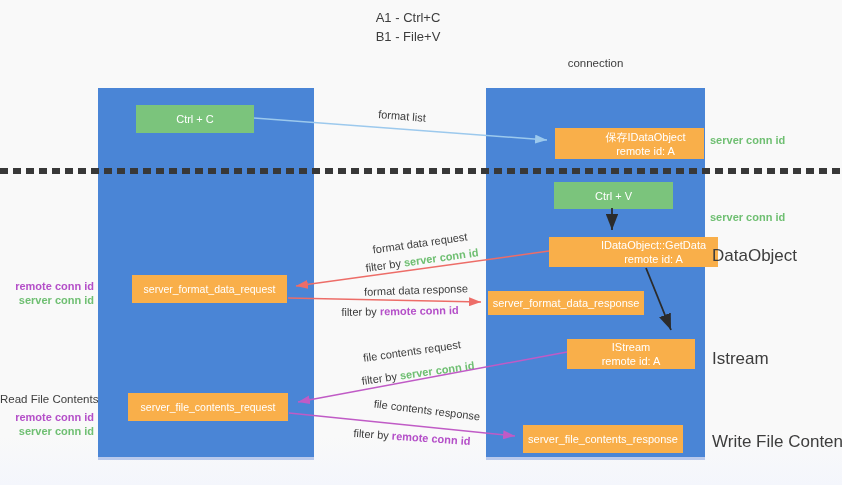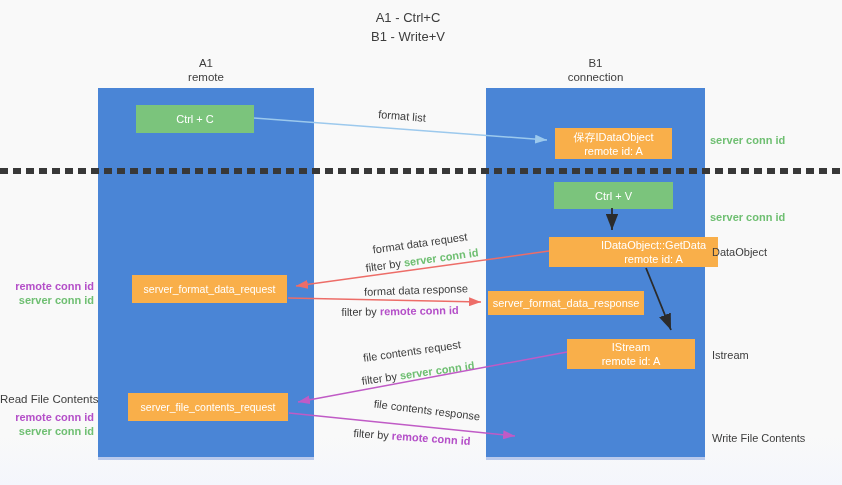--- a/index.html
+++ b/index.html
@@ -34,81 +34,79 @@
   .box.small-t{font-size:10.5px;}
   .dashline{
     position:absolute;left:0;top:168px;width:842px;height:6px;
     background:repeating-linear-gradient(to right,#383838 0px,#383838 8px,transparent 8px,transparent 13px);
   }
   .alabel{
     position:absolute;font-size:11px;color:#3d3d3d;white-space:nowrap;
     transform-origin:center center;
   }
   .side-label{
-    position:absolute;font-size:11px;color:#3d3d3d;white-space:nowrap;
+    position:absolute;font-size:17px;color:#3d3d3d;white-space:nowrap;
   }
   .green-t{color:#6FBF72;font-weight:bold;}
   .purple-t{color:#B44FC8;font-weight:bold;}
   .left-labels{
     position:absolute;left:0;width:94px;text-align:right;
     font-size:11px;line-height:14px;white-space:nowrap;
   }
   svg.arrows{position:absolute;left:0;top:0;pointer-events:none;}
 </style>
 </head>
 <body>
 
 <div id="stage">
 
   <div class="title">
     <div>A1 - Ctrl+C</div>
-    <div>B1 - Write+V</div>
+    <div>B1 - File+V</div>
   </div>
 
-  <div class="lane-header a1">
-    <div>A1</div>
-    <div>remote</div>
-  </div>
   <div class="lane-header b1">
-    <div>B1</div>
     <div>connection</div>
   </div>
 
   <div class="lane lane-a1"></div>
   <div class="lane lane-b1"></div>
 
   <div class="dashline"></div>
 
   <div class="box green" style="left:136px;top:105px;width:118px;height:28px;">
     <div>Ctrl + C</div>
   </div>
   <div class="box orange small-t" style="left:132px;top:275px;width:155px;height:28px;align-items:center;">
     <div>server_format_data_request</div>
   </div>
   <div class="box orange small-t" style="left:128px;top:393px;width:160px;height:28px;text-align:right;">
     <div>server_file_contents_request</div>
   </div>
 
-  <div class="box orange" style="left:555px;top:128px;width:117px;height:31px;">
+  <div class="box orange" style="left:555px;top:128px;width:117px;height:31px;padding-left:32px;">
     <div>保存IDataObject</div>
     <div>remote id: A</div>
   </div>
   <div class="box green" style="left:554px;top:182px;width:119px;height:27px;">
     <div>Ctrl + V</div>
   </div>
   <div class="box orange" style="left:549px;top:237px;width:129px;height:30px;padding-left:40px;">
     <div>IDataObject::GetData</div>
     <div>remote id: A</div>
   </div>
   <div class="box orange" style="left:488px;top:291px;width:156px;height:24px;justify-content:center;">
     <div>server_format_data_response</div>
   </div>
   <div class="box orange" style="left:567px;top:339px;width:128px;height:30px;">
     <div>IStream</div>
     <div>remote id: A</div>
+  </div>
+  <div class="box orange" style="left:523px;top:425px;width:160px;height:28px;">
+    <div>server_file_contents_response</div>
   </div>
 
   <div class="alabel" style="left:402px;top:116px;transform:translate(-50%,-50%) rotate(4.5deg);">format list</div>
 
   <div class="alabel" style="left:420px;top:243px;transform:translate(-50%,-50%) rotate(-8deg);">format data request</div>
   <div class="alabel" style="left:422px;top:260px;transform:translate(-50%,-50%) rotate(-8deg);">
     <span>filter by</span>
     <span class="green-t">server conn id</span>
   </div>
 

